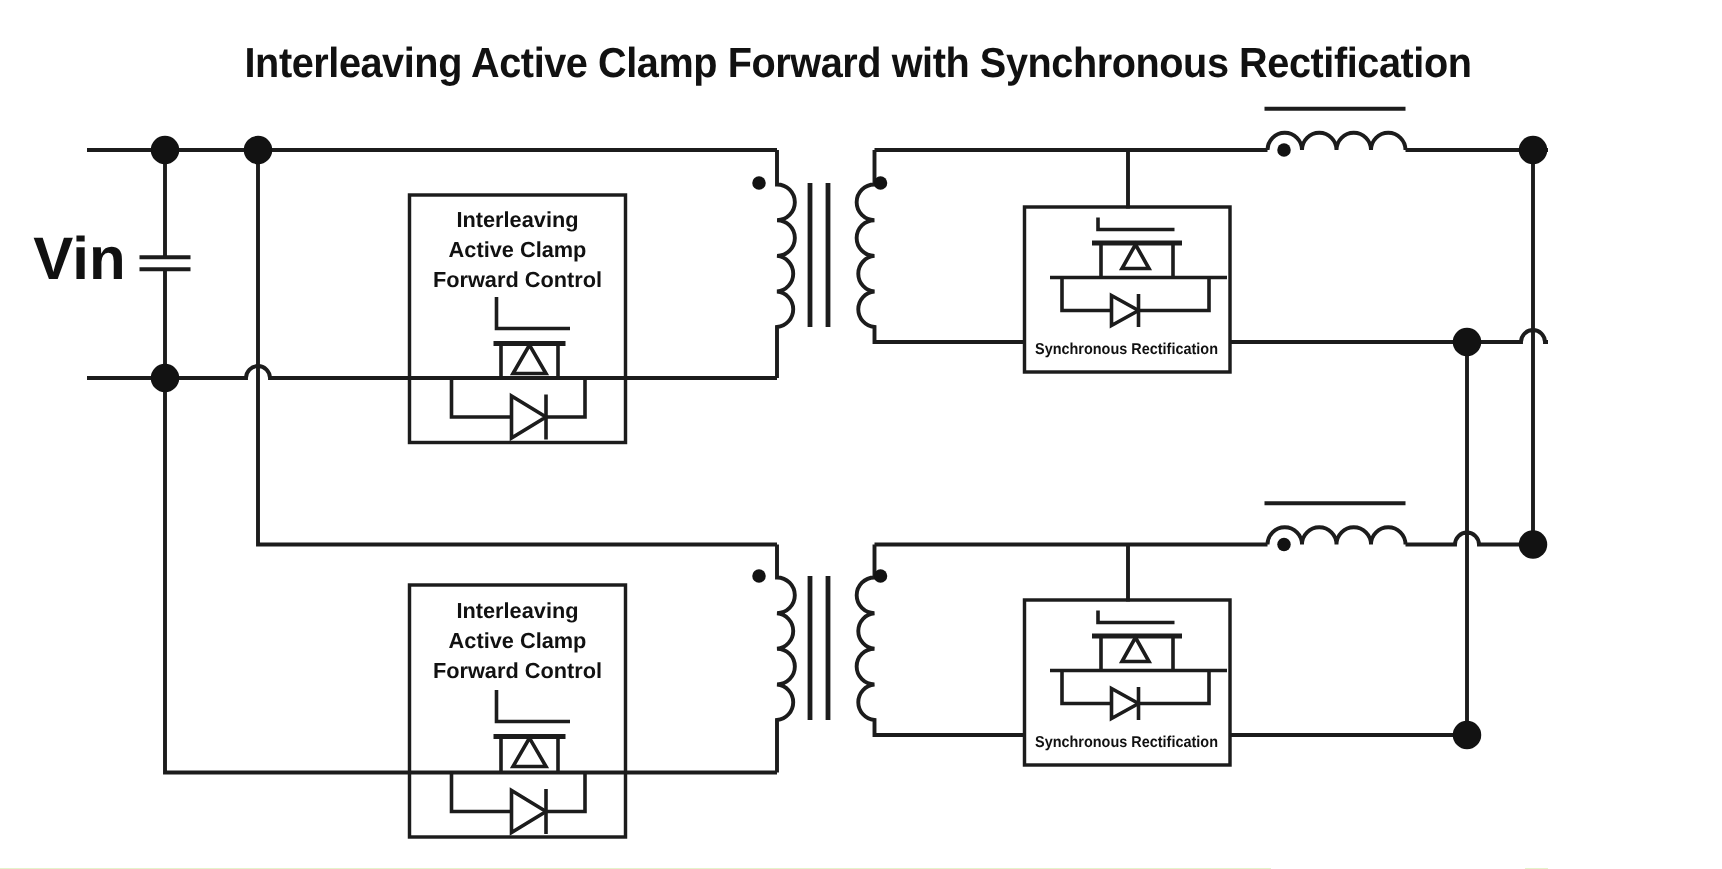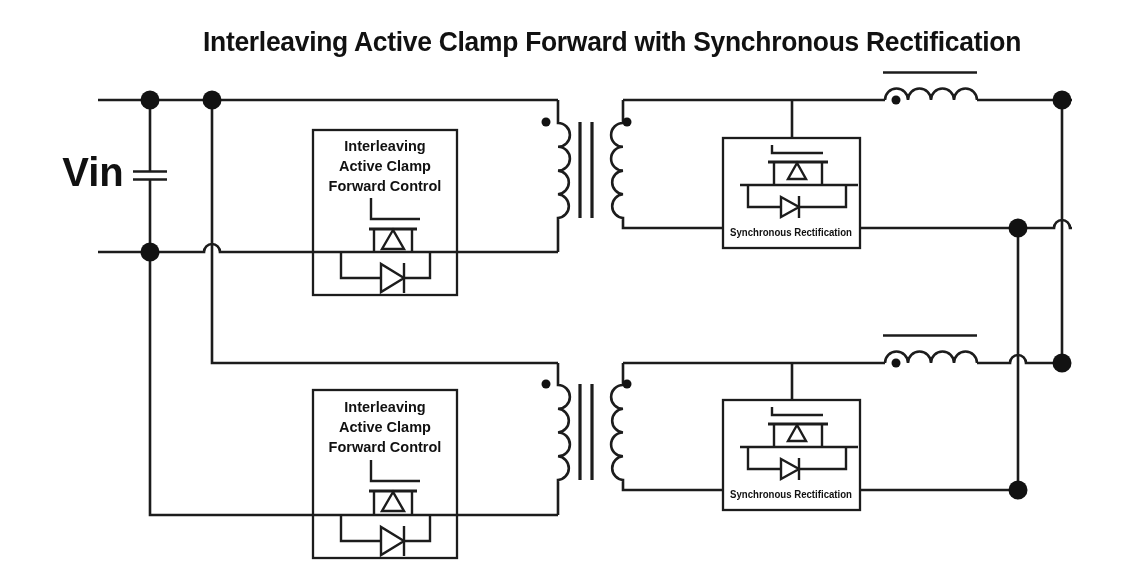--- a/index.html
+++ b/index.html
@@ -1,19 +1,18 @@
 <!DOCTYPE html>
 <html><head>
 <meta charset="utf-8">
 <style>
   html,body{margin:0;padding:0;background:#ffffff;}
   .stage{
     width:1032px;height:579px;background:#84cc16;position:relative;overflow:hidden;
     font-family:"Liberation Sans",sans-serif;
-    margin-left:40px;
   }
   svg{display:block;}
   svg text{font-family:"Liberation Sans",sans-serif;fill:#111111;}
   .wire{stroke:#1c1c1c;stroke-width:2.6;fill:none;}
   .thick{stroke:#1c1c1c;stroke-width:3.2;fill:none;}
   .boxr{fill:#ffffff;stroke:#1c1c1c;stroke-width:2.3;}
   .sym{stroke:#1c1c1c;stroke-width:2.4;fill:none;}
   .symfill{stroke:#1c1c1c;stroke-width:2.4;fill:#ffffff;}
   .jdot{fill:#121212;stroke:none;}
   .pdot{fill:#121212;stroke:none;}

